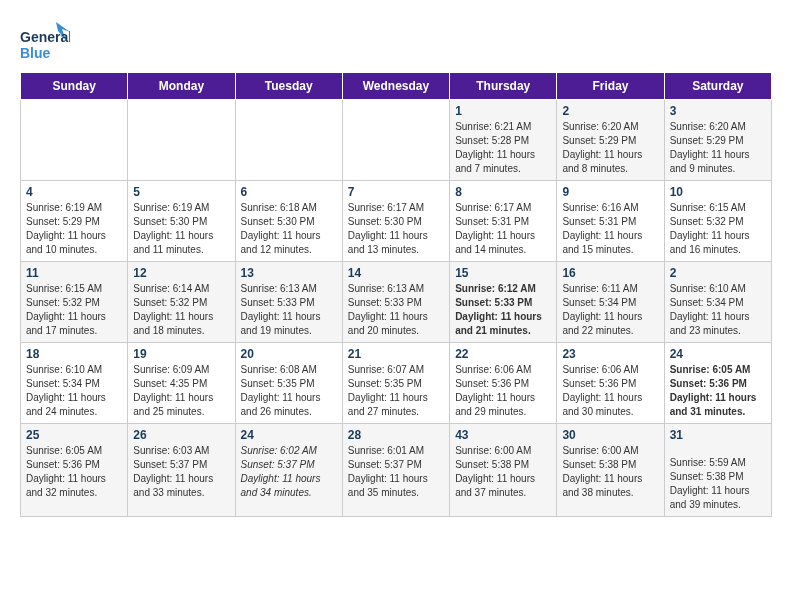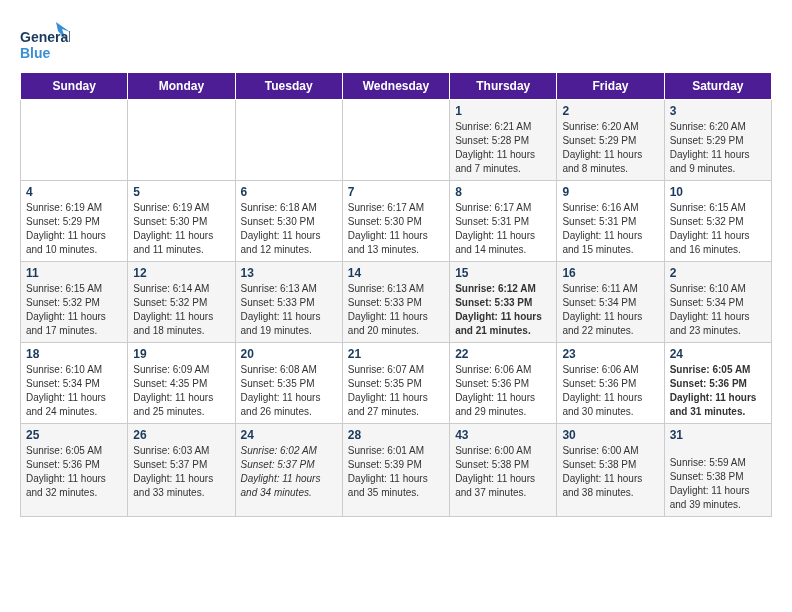--- a/index.html
+++ b/index.html
@@ -307,21 +307,21 @@
         <td>
           <span class="day-number">24</span>
           <div class="day-info" style="white-space: pre-line; font-style: italic;">Sunrise: 6:02 AM
 Sunset: 5:37 PM
 Daylight: 11 hours
 and 34 minutes.</div>
         </td>
         <td>
           <span class="day-number">28</span>
           <div class="day-info" style="white-space: pre-line;">Sunrise: 6:01 AM
-Sunset: 5:39 PM
+Sunset: 5:37 PM
 Daylight: 11 hours
 and 35 minutes.</div>
         </td>
         <td>
           <span class="day-number">43</span>
           <div class="day-info" style="white-space: pre-line;">Sunrise: 6:00 AM
 Sunset: 5:38 PM
 Daylight: 11 hours
 and 37 minutes.</div>
         </td>

